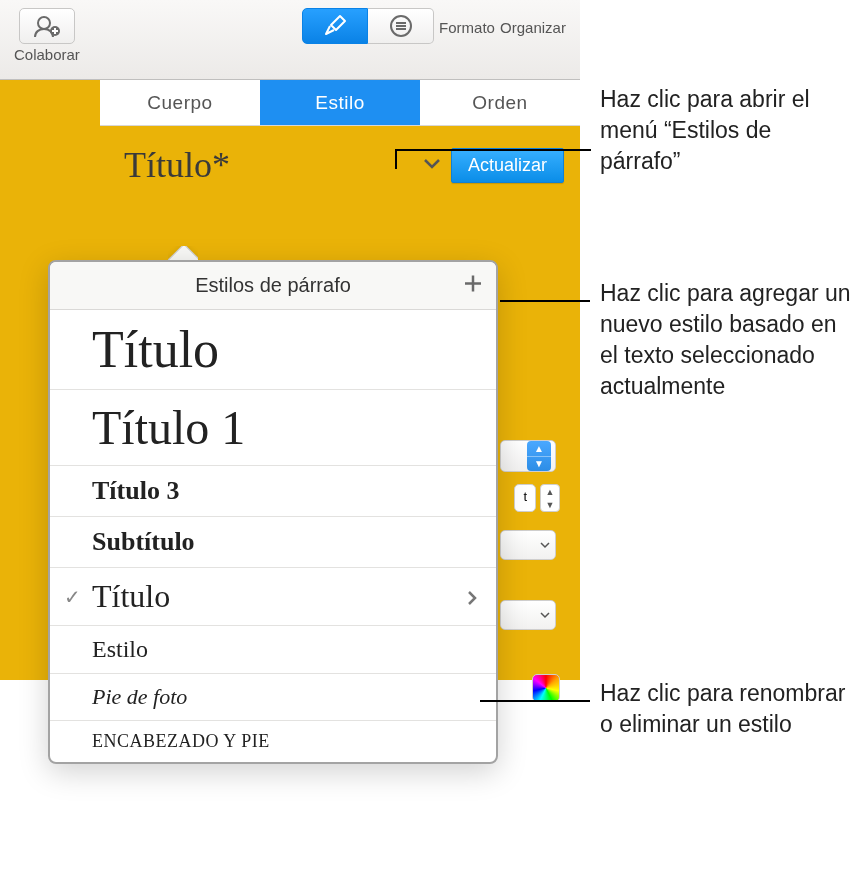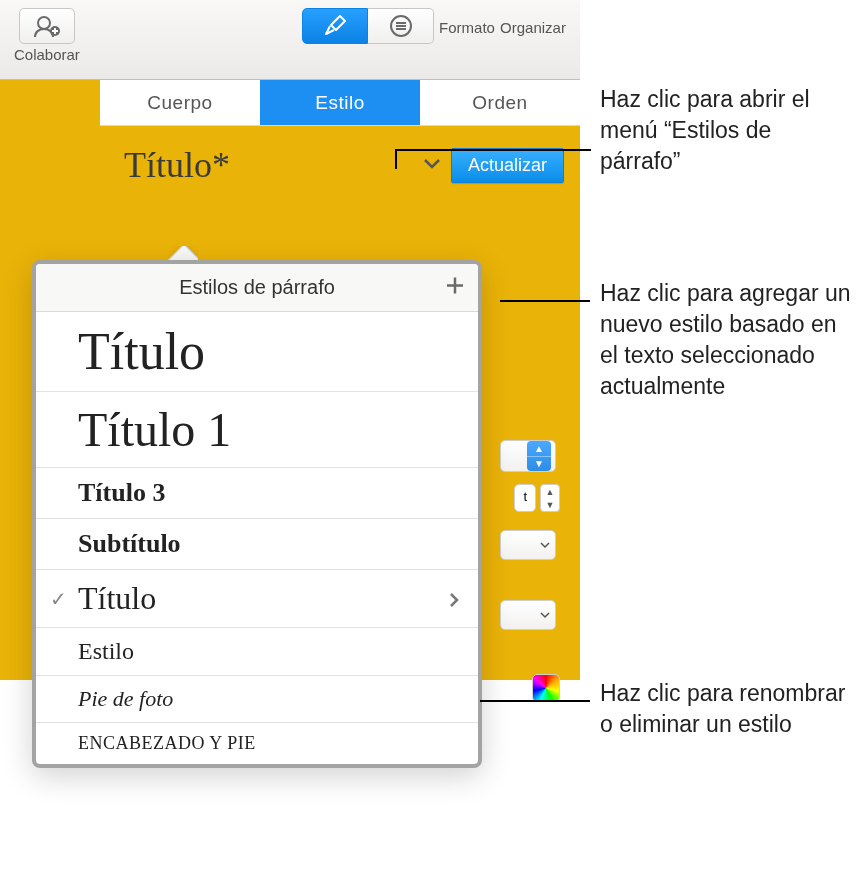--- a/index.html
+++ b/index.html
@@ -143,25 +143,25 @@
       left:3px; top:3px;
       width:24px; height:24px;
       background:#f8f8f6;
       border:1px solid #c8c7c6;
       transform: rotate(45deg);
       box-shadow: 0 0 6px rgba(0,0,0,0.1);
     }
     
     .popover {
       position: absolute;
-      left: 32px;
+      left: 48px;
       top: 260px;
       width: 450px;
       background: #fff;
-      border: 4px solid #a3a3a3;
+      border: 2px solid #a3a3a3;
       border-radius: 8px;
       box-shadow: 0 8px 30px rgba(0,0,0,0.18);
       overflow: hidden;
     }
     .popover-header {
       background: #f8f8f6;
       text-align: center;
       font-size: 20px;
       color: #333;
       padding: 12px 0;

